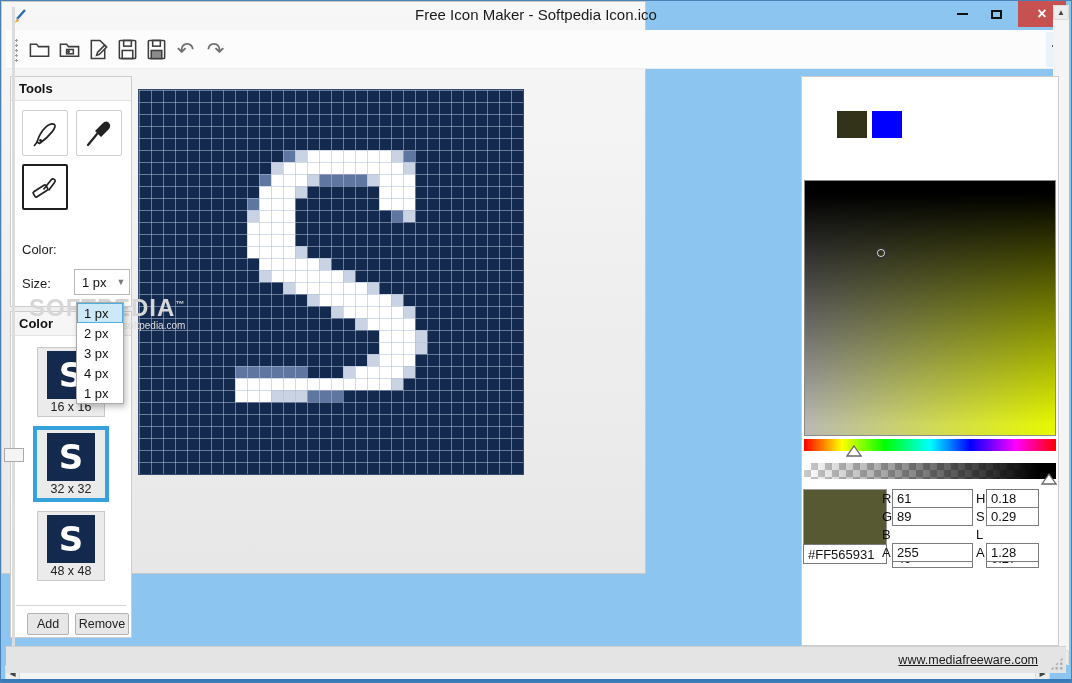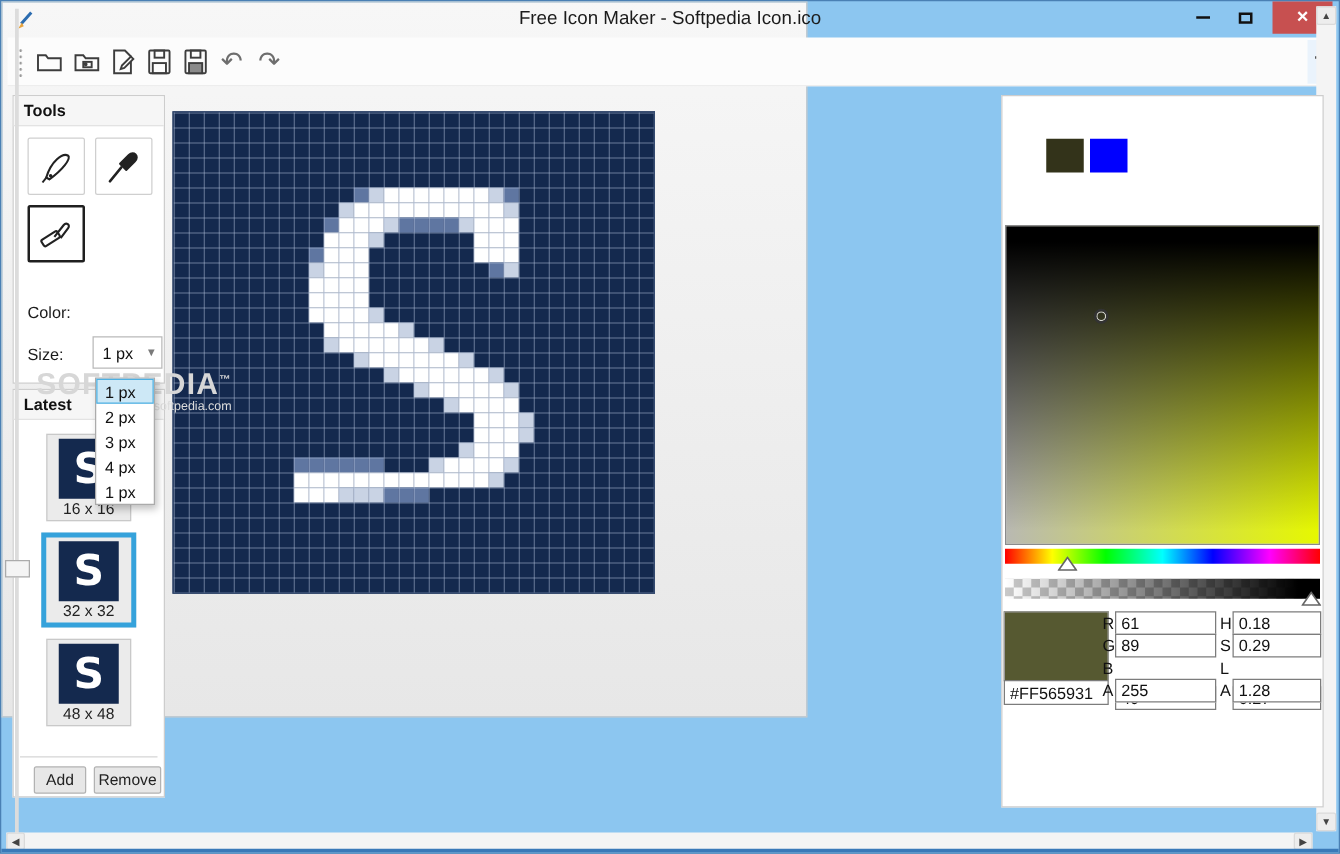--- a/index.html
+++ b/index.html
@@ -115,21 +115,21 @@
   #alpha-marker { left:239px; top:396px; }
   #preview-swatch { position:absolute; left:1px; top:412px; width:84px; height:56px; border:1px solid #9a9a9a; }
   #hex-field { position:absolute; left:1px; top:467px; width:84px; height:20px; background:#fff; border:1px solid #7c7c7c;
     font-size:13px; color:#111; display:flex; align-items:center; padding-left:4px; }
   .val-label { position:absolute; width:10px; font-size:13px; color:#111; text-align:left; }
   .val-field { position:absolute; height:19px; background:#fff; border:1px solid #7c7c7c; font-size:13px; color:#111;
     display:flex; align-items:center; padding-left:4px; }
   
   .lab-rgb { left:80px; } .fld-rgb { left:90px; width:81px; }
   
-  .lab-hsl { left:174px; } .fld-hsl { left:184px; width:71px; }
+  .lab-hsl { left:174px; } .fld-hsl { left:184px; width:53px; }
   .row0 { top:412px; } .row1 { top:430px; } .row2 { top:472px; } .row3 { top:466px; }
   .lab-row0 { top:414px; } .lab-row1 { top:432px; } .lab-row2 { top:450px; } .lab-row3 { top:468px; }
 
   
   #statusbar { position:absolute; left:5px; right:5px; top:645px; height:27px; background:#E4E4E4; border-top:1px solid #D0D0D0; }
   #footer-link { position:absolute; right:28px; top:6px; font-size:12.5px; color:#1a1a1a; text-decoration:underline; }
   #resize-grip { position:absolute; right:3px; bottom:3px; width:13px; height:13px;
     background-image:radial-gradient(circle, #ababab 1.2px, transparent 1.4px); background-size:4.5px 4.5px;
     clip-path:polygon(100% 0, 100% 100%, 0 100%); }
 
@@ -230,21 +230,21 @@
     </div>
     <div id="color-label">Color:</div>
     <div id="size-label">Size:</div>
     <div id="size-combo">
       <span class="value">1 px</span>
       <span class="chev">▼</span>
     </div>
   </div>
 
   <div id="layers-panel" class="panel">
-    <div class="panel-header">Latest</div>
+    <div class="panel-header">Color</div>
     <div id="layers-list">
         <div class="layer-item">
           <div class="layer-thumb">S</div>
           <div class="layer-caption">16 x 16</div>
         </div>
         <div class="layer-item selected">
           <div class="layer-thumb">S</div>
           <div class="layer-caption">32 x 32</div>
         </div>
         <div class="layer-item">
@@ -479,15 +479,19 @@
     <span class="val-label lab-hsl lab-row0">H</span>
     <div class="val-field fld-hsl row0">0.18</div>
     <span class="val-label lab-hsl lab-row1">S</span>
     <div class="val-field fld-hsl row1">0.29</div>
     <span class="val-label lab-hsl lab-row2">L</span>
     <div class="val-field fld-hsl row2">0.27</div>
     <span class="val-label lab-hsl lab-row3">A</span>
     <div class="val-field fld-hsl row3">1.28</div>
   </div>
 
+  <div id="statusbar">
+    <a id="footer-link">www.mediafreeware.com</a>
+    <div id="resize-grip"></div>
+  </div>
 
   <div id="bottom-edge"></div>
 </div>
 
 </body></html>

